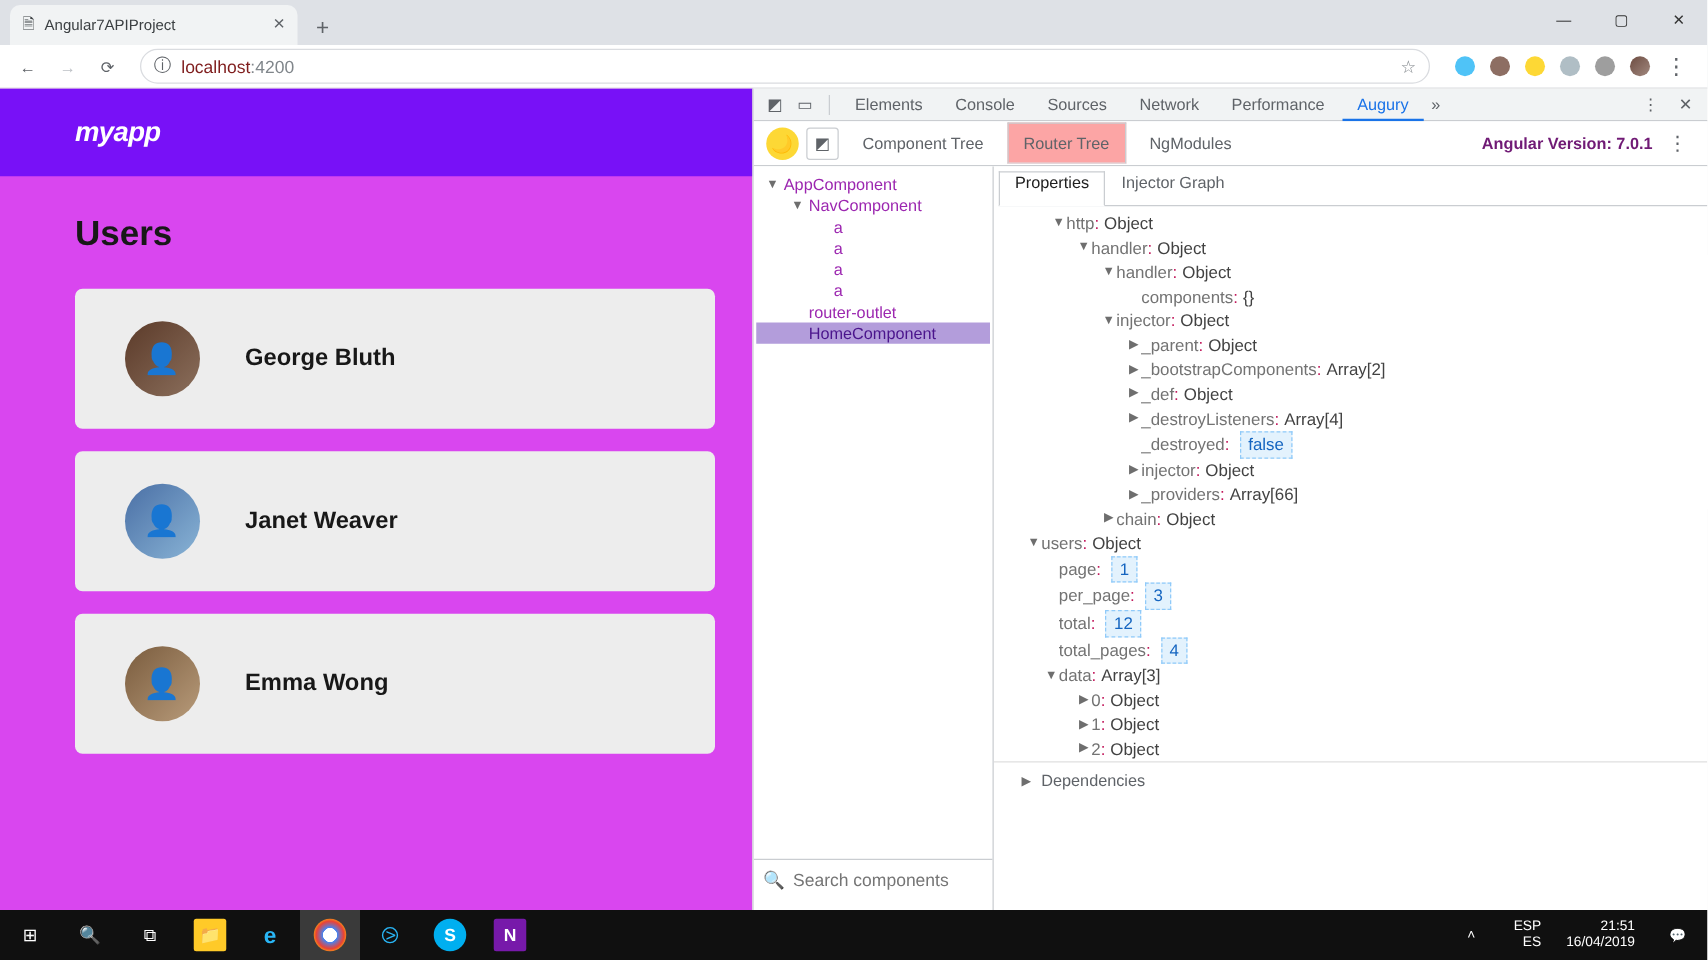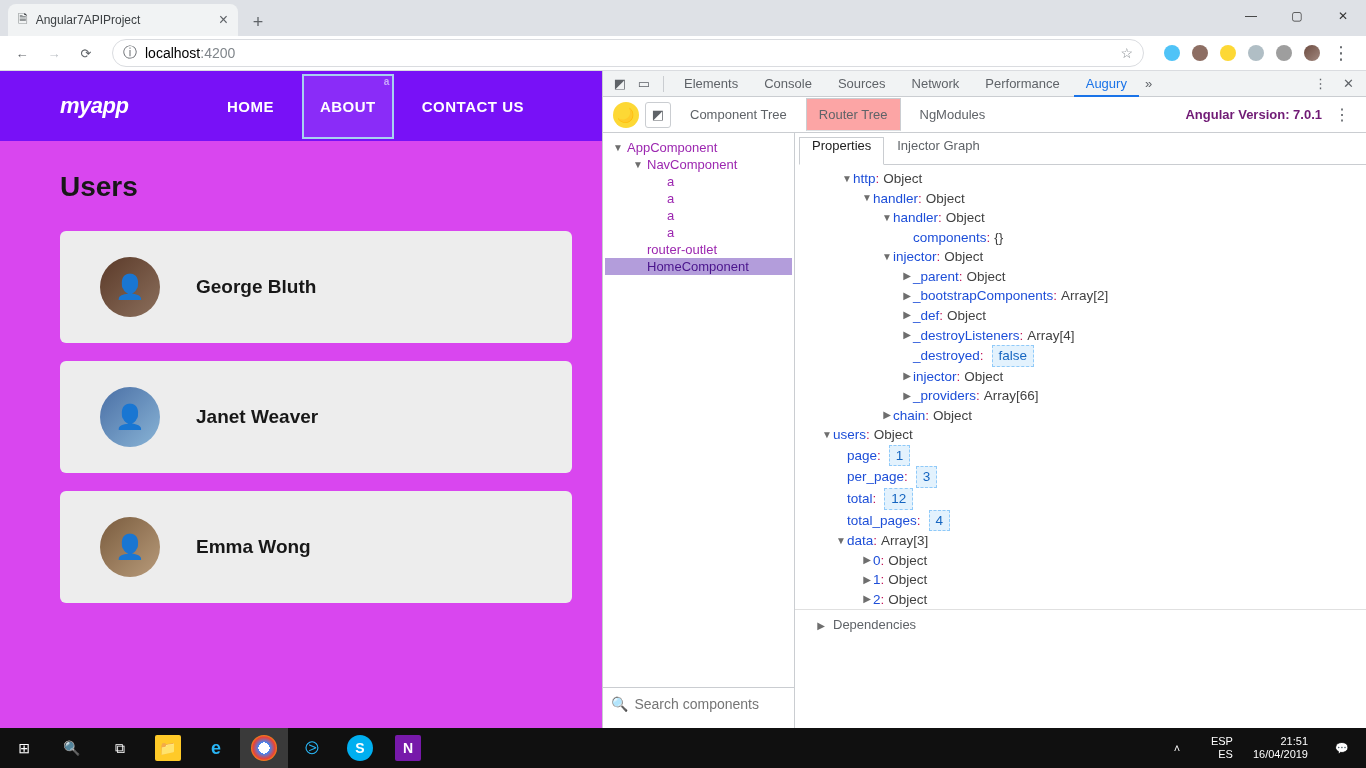--- a/index.html
+++ b/index.html
@@ -12,21 +12,21 @@
   .tab-close { margin-left: auto; color: #5f6368; font-size: 16px; }
   .new-tab { width: 28px; height: 28px; display: flex; align-items: center; justify-content: center; color: #5f6368; font-size: 18px; margin-left: 6px; }
   .win-controls { position: absolute; right: 0; top: 0; display: flex; }
   .win-btn { width: 46px; height: 32px; display: flex; align-items: center; justify-content: center; color: #333; font-size: 12px; }
 
   .toolbar { background: #fff; height: 35px; display: flex; align-items: center; padding: 0 8px; gap: 4px; border-bottom: 1px solid #dadce0; }
   .nav-btn { width: 28px; height: 28px; display: flex; align-items: center; justify-content: center; border-radius: 50%; color: #5f6368; }
   .nav-btn.disabled { color: #bdc1c6; }
   .omnibox { flex: 1; height: 28px; border: 1px solid #dadce0; border-radius: 14px; display: flex; align-items: center; padding: 0 10px; margin: 0 8px; font-size: 14px; color: #202124; gap: 8px; }
   .omni-info { color: #5f6368; font-size: 14px; }
-  .omni-host { color: #000000; }
+  .omni-host { color: #7f1d1d; }
   .omni-path { color: #80868b; }
   .omni-star { margin-left: auto; color: #80868b; }
   .ext-icons { display: flex; gap: 12px; align-items: center; padding: 0 8px; }
   .ext-icon { width: 16px; height: 16px; border-radius: 50%; }
 
   
   .main { display: flex; height: calc(768px - 71px - 40px); }
   .page { width: 602px; background: #d946ef; display: flex; flex-direction: column; }
   .devtools { flex: 1; border-left: 1px solid #cacdd1; display: flex; flex-direction: column; background: #f1f3f4; }
 
@@ -79,21 +79,21 @@
   .search-box input { border: none; outline: none; font-size: 14px; color: #5f6368; width: 100%; }
 
   
   .aug-props { flex: 1; display: flex; flex-direction: column; }
   .props-tabs { height: 28px; border-bottom: 1px solid #cacdd1; display: flex; font-size: 13px; color: #5f6368; margin: 4px 0 0 4px; }
   .props-tab { padding: 0 12px; border: 1px solid transparent; }
   .props-tab.active { border: 1px solid #cacdd1; border-bottom-color: #fff; background: #fff; color: #212121; margin-bottom: -1px; }
   .props-body { flex: 1; overflow: auto; font-family: Menlo, Consolas, monospace; font-size: 13.5px; padding: 4px 0 0 0; line-height: 1.45; }
   .prow { display: flex; align-items: center; white-space: nowrap; }
   .caret2 { color: #6e6e6e; font-size: 10px; width: 12px; display: inline-block; text-align: center; }
-  .pkey { color: #1d4ed8; }
+  .pkey { color: #737373; }
   .pcolon { color: #c2185b; margin-right: 4px; }
   .pval { color: #424242; }
   .pbox { display: inline-block; padding: 0 6px; border: 1px dashed #90caf9; background: #e3f2fd; color: #1565c0; margin-left: 4px; }
   .indent1 { padding-left: 46px; }
   .indent2 { padding-left: 66px; }
   .indent3 { padding-left: 86px; }
   .indent4 { padding-left: 106px; }
   .indent0a { padding-left: 26px; }
   .indent0b { padding-left: 40px; }
   .deps-row { border-top: 1px solid #e0e0e0; padding: 6px 0 6px 20px; display: flex; align-items: center; gap: 6px; color: #5f6368; font-family: -apple-system, Arial, sans-serif; font-size: 13px; }
@@ -143,25 +143,20 @@
       <div style="color:#5f6368;font-size:18px">⋮</div>
     </div>
   </div>
 </div>
 
 <div class="main">
 
   <div class="page">
     <div class="app-header">
       <div class="app-logo">myapp</div>
-      <div class="nav-links">
-        <div class="nav-link">HOME</div>
-        <div class="nav-link active">ABOUT</div>
-        <div class="nav-link">CONTACT US</div>
-      </div>
     </div>
     <div class="page-body">
       <div class="page-title">Users</div>
       <div class="user-card">
         <div class="avatar a1">👤</div>
         <div class="user-name">George Bluth</div>
       </div>
       <div class="user-card">
         <div class="avatar a2">👤</div>
         <div class="user-name">Janet Weaver</div>

